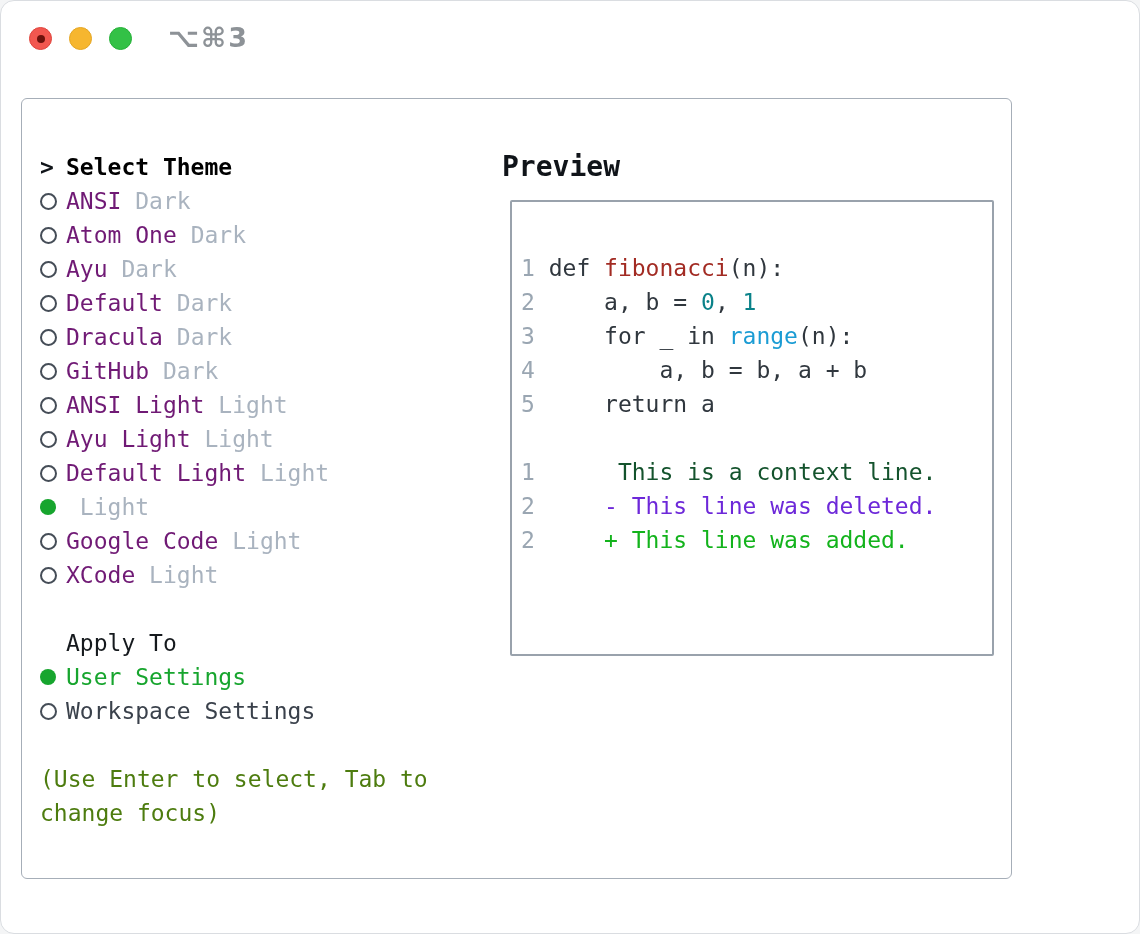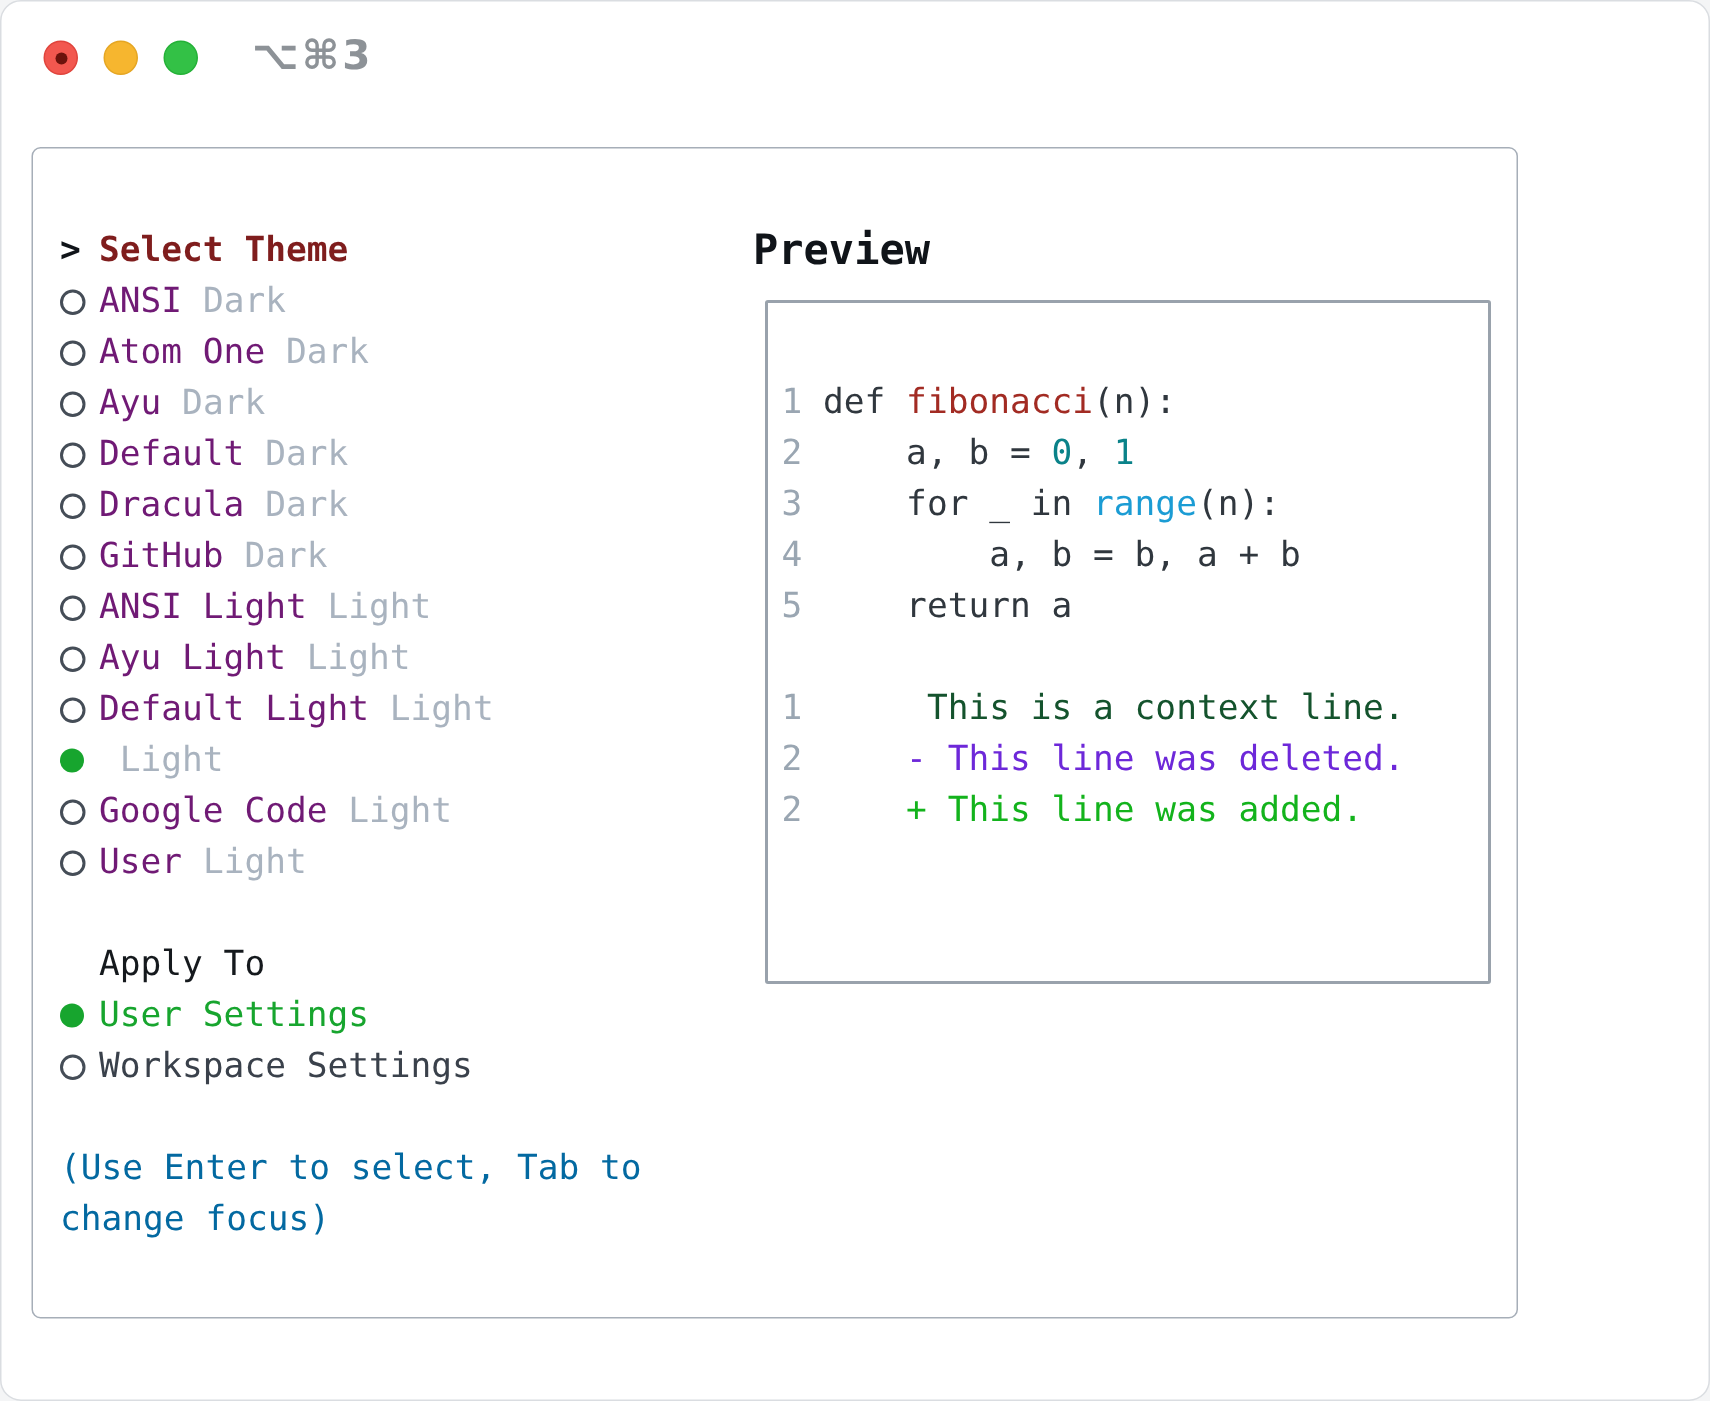--- a/index.html
+++ b/index.html
@@ -18,28 +18,28 @@
   
   .panel{position:absolute;left:20px;top:97px;width:989px;height:779px;
          border:1.5px solid #a6aeb8;border-radius:6px;background:#fff;}
   
   .left-col{position:absolute;left:18px;top:51px;font-size:23px;line-height:34px;}
   .row{height:34px;display:flex;align-items:center;white-space:pre;}
   .bullet-col{width:26px;display:flex;align-items:center;flex:none;}
   .dot{width:13px;height:13px;border-radius:50%;border:2px solid #454d57;box-sizing:content-box;}
   .dot.sel{width:16px;height:16px;border:none;background:#17a52e;}
   .prompt{font-weight:700;color:#101419;}
-  .header-label{font-weight:700;color:#7f1d1d;}
+  .header-label{font-weight:700;color:#000000;}
   .name{color:#701a75;}
   .tag{color:#a9b3bf;}
   .theme-row.selected .name{color:#17a52e;}
   .apply-label{color:#15191d;}
   .opt-label{color:#3a414b;}
   .opt-row.selected .opt-label{color:#17a52e;}
-  .hintline{height:34px;line-height:34px;color:#0369a1;white-space:pre;}
+  .hintline{height:34px;line-height:34px;color:#4d7c0f;white-space:pre;}
   
   .preview-title{position:absolute;left:480px;top:51px;height:34px;line-height:34px;
                  font-size:28px;font-weight:700;color:#101419;}
   .preview-box{position:absolute;left:488px;top:101px;width:471px;height:403px;
                border:2px solid #99a2ac;border-radius:2px;background:#fff;
                padding:49px 0 0 9px;box-sizing:content-box;overflow:hidden;}
   .cl{height:34px;line-height:34px;font-size:23px;white-space:pre;}
   .ln{display:inline-block;width:2ch;color:#9aa6b2;white-space:pre;}
   .tok.plain{color:#30373e;margin-top:35px;}
   .tok.function{color:#a22b23;}
@@ -113,21 +113,21 @@
       <div class="row theme-row selected">
         <span class="bullet-col"><span class="dot sel"></span></span>
         <span> </span><span class="tag">Light</span>
       </div>
       <div class="row theme-row">
         <span class="bullet-col"><span class="dot"></span></span>
         <span class="name">Google Code</span><span> </span><span class="tag">Light</span>
       </div>
       <div class="row theme-row">
         <span class="bullet-col"><span class="dot"></span></span>
-        <span class="name">User</span><span> </span><span class="tag">Light</span>
+        <span class="name">XCode</span><span> </span><span class="tag">Light</span>
       </div>
 
       <div class="row"></div>
 
       <div class="row">
         <span class="bullet-col"></span>
         <span class="apply-label">Apply To</span>
       </div>
 
       <div class="row opt-row selected">

